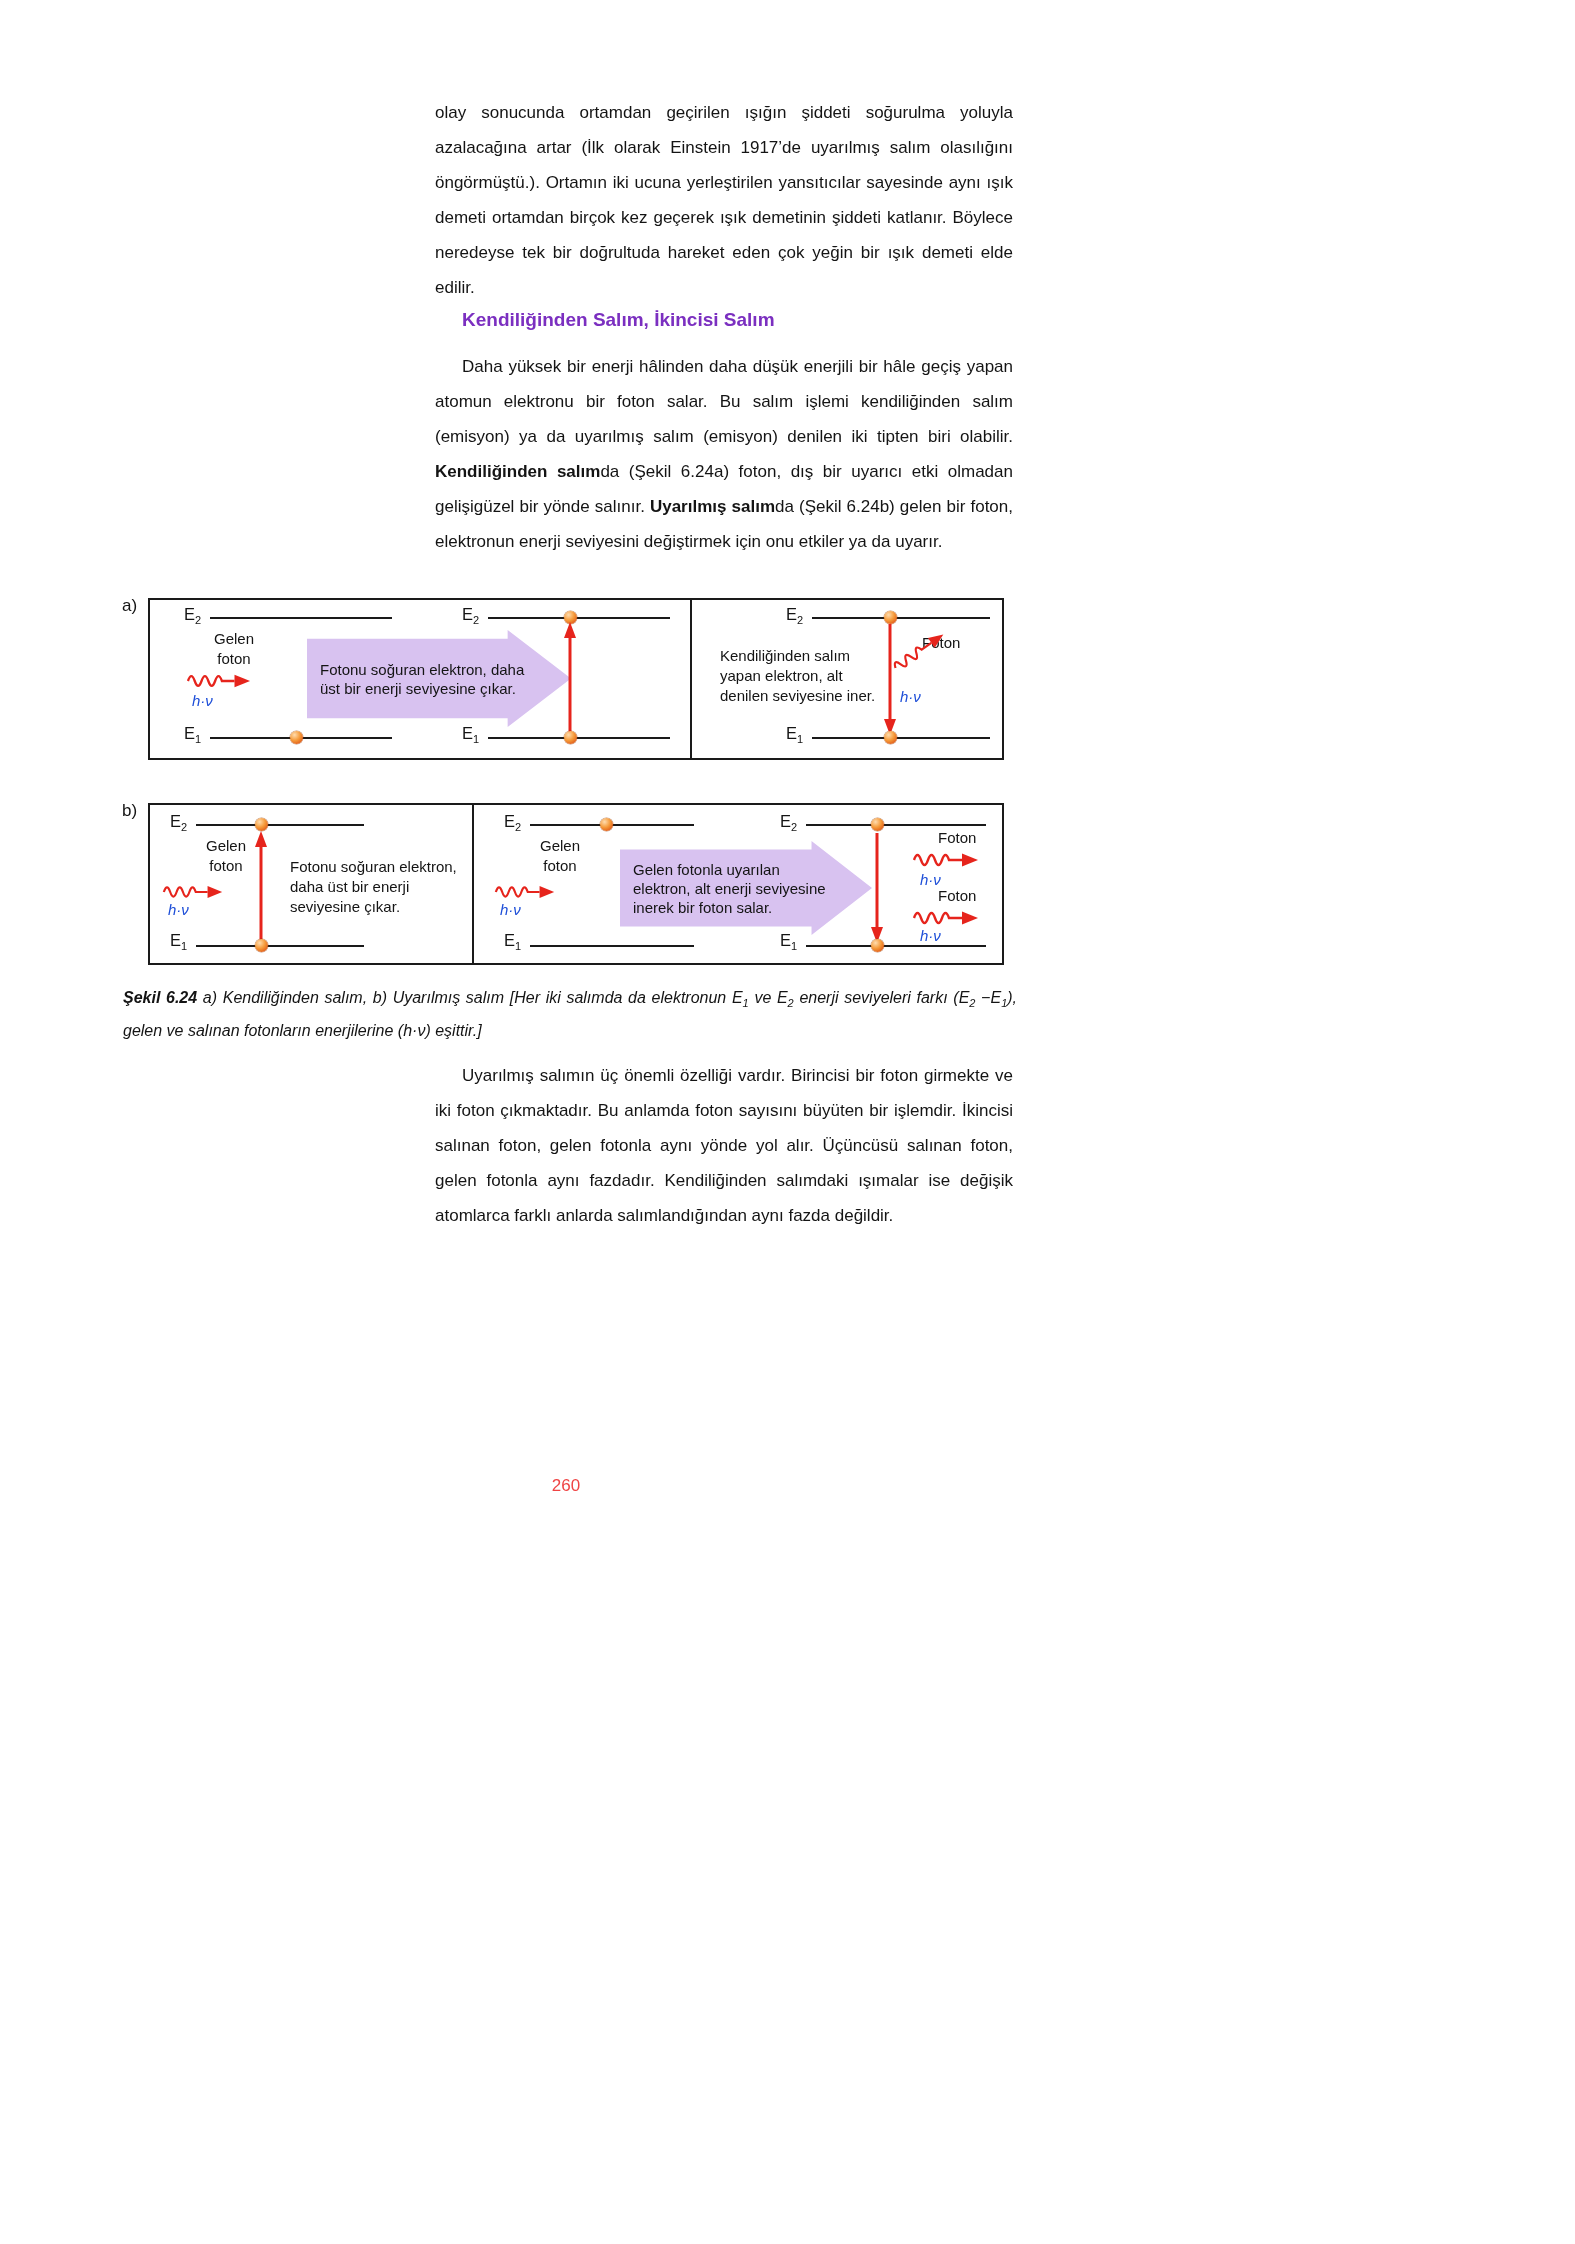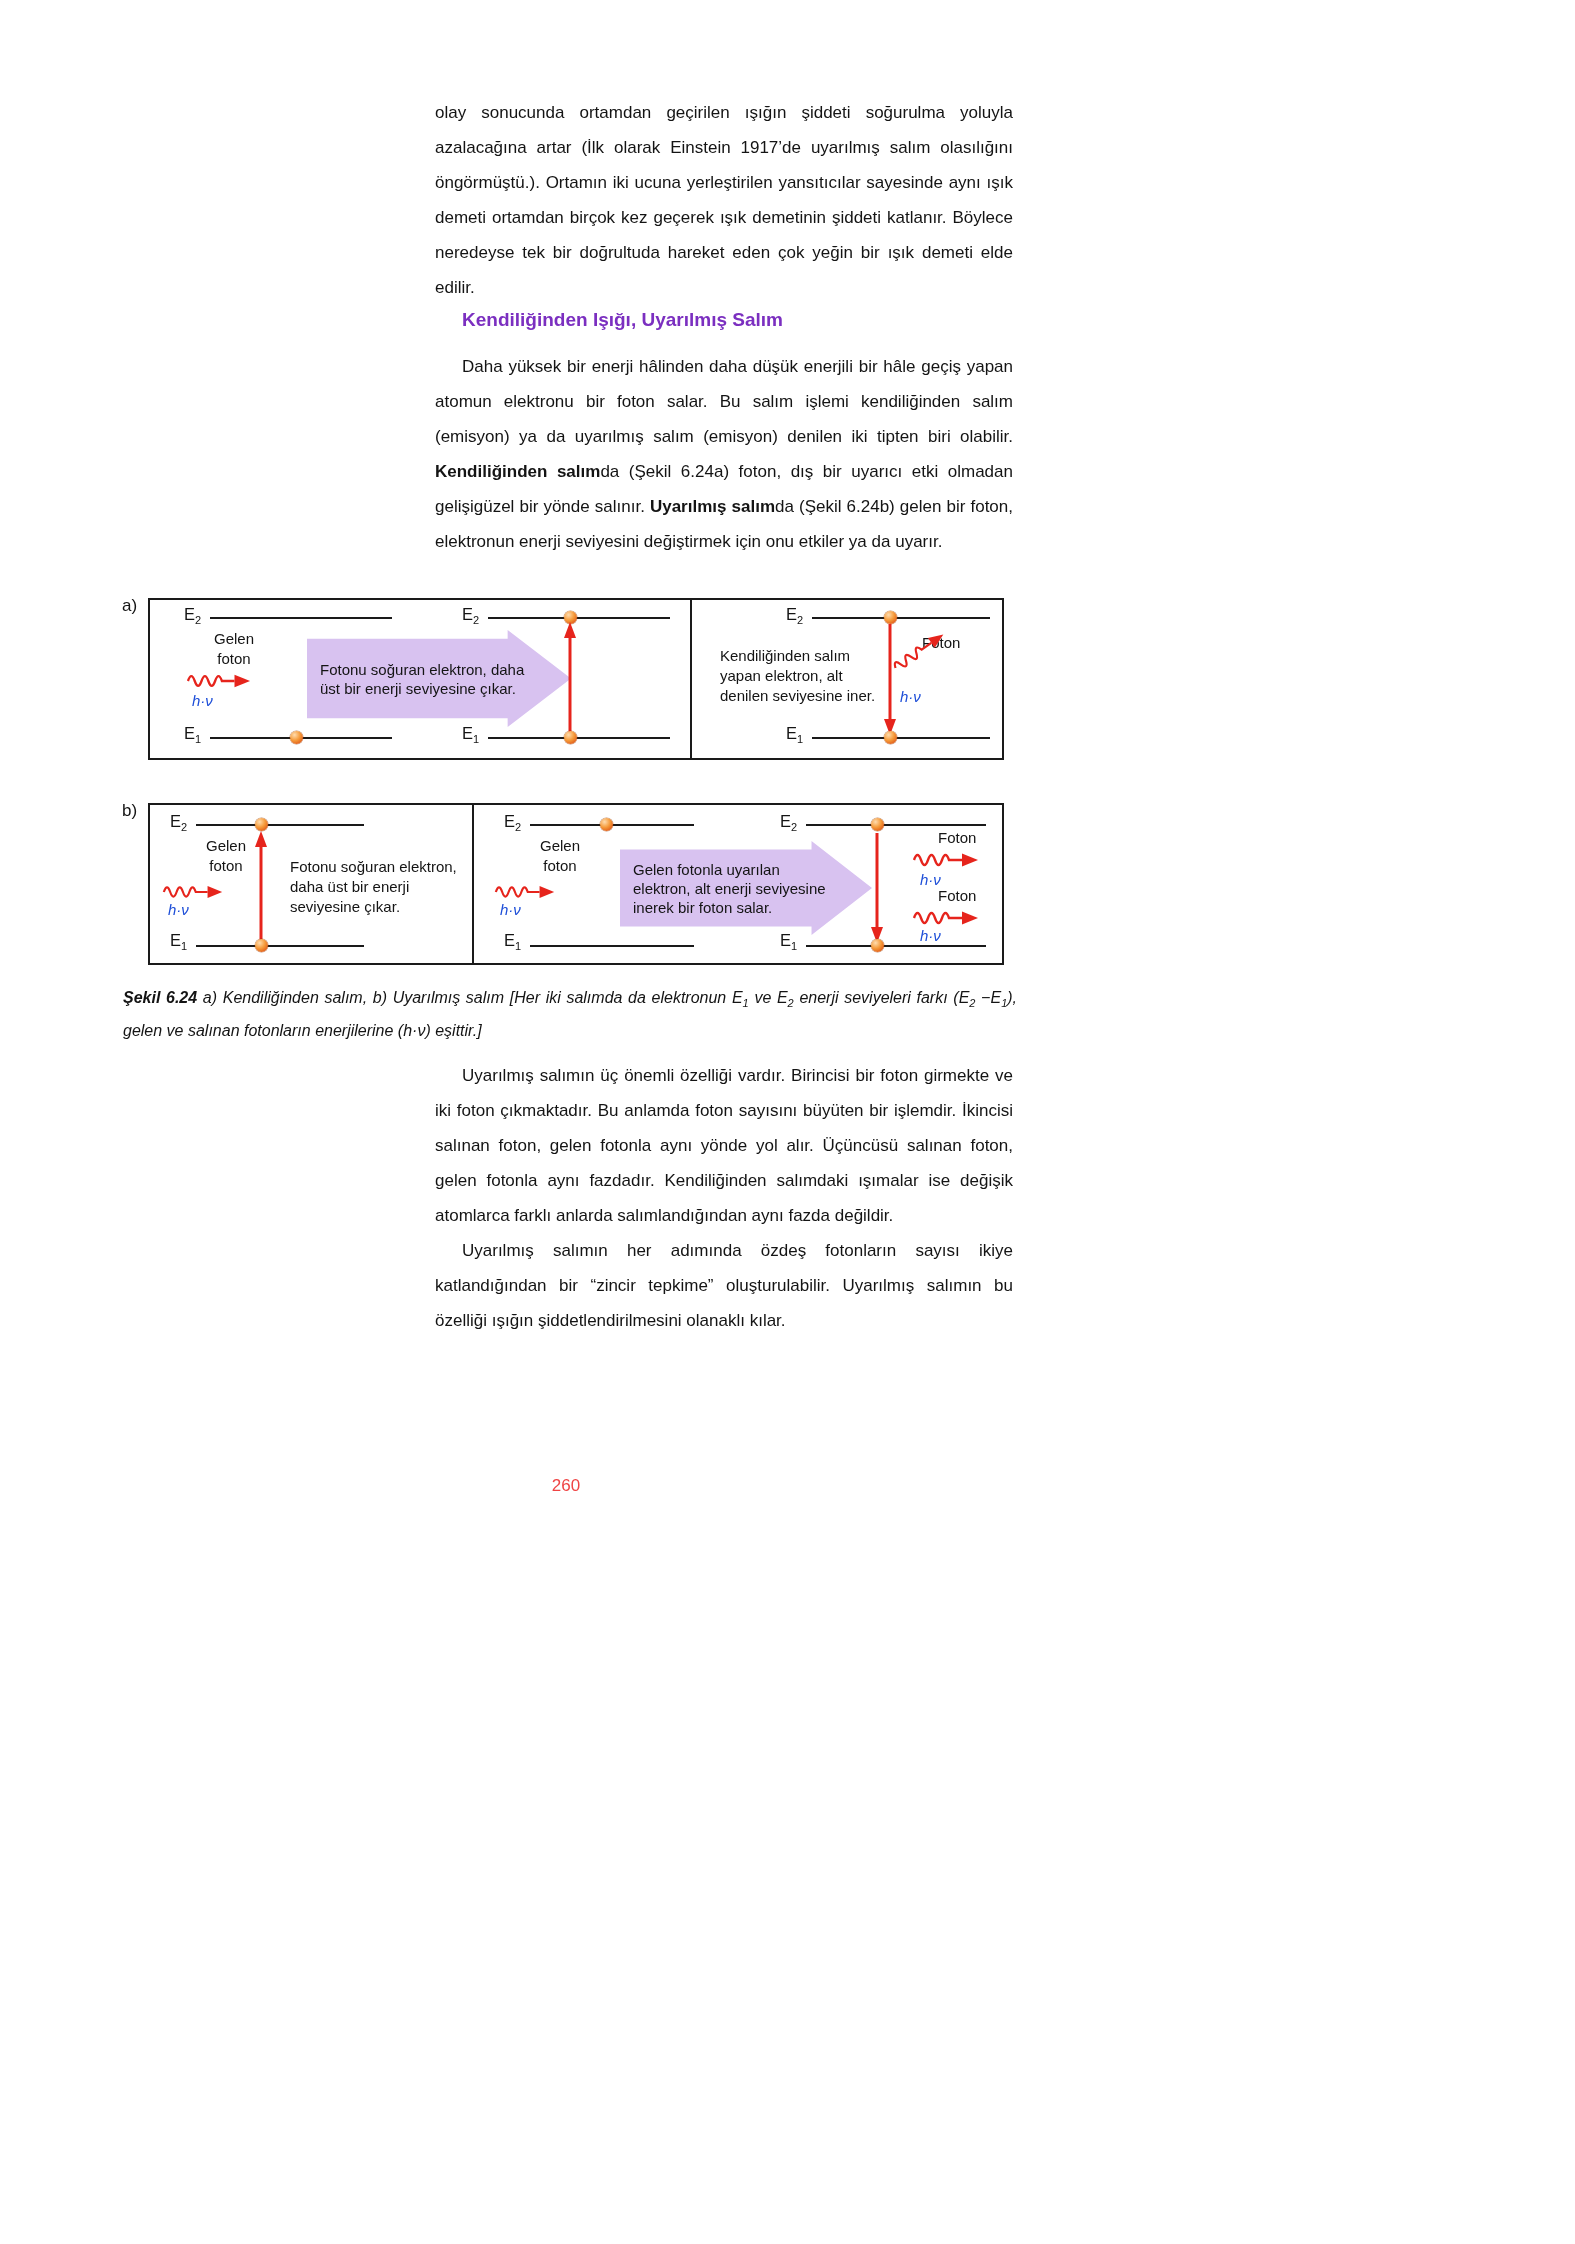--- a/index.html
+++ b/index.html
@@ -53,21 +53,21 @@
 
   .pagenum { position:absolute; left:540px; top:1476px; width:52px; text-align:center; font-size:17px; color:#ef4444; }
 </style>
 </head>
 <body>
 
 <div class="page">
 
   <p class="col noindent" style="top:95px">olay sonucunda ortamdan geçirilen ışığın şiddeti soğurulma yoluyla azalacağına artar (İlk olarak Einstein 1917’de uyarılmış salım olasılığını öngörmüştü.). Ortamın iki ucuna yerleştirilen yansıtıcılar sayesinde aynı ışık demeti ortamdan birçok kez geçerek ışık demetinin şiddeti katlanır. Böylece neredeyse tek bir doğrultuda hareket eden çok yeğin bir ışık demeti elde edilir.</p>
 
-  <h2 class="heading">Kendiliğinden Işığı, Uyarılmış Salım</h2>
+  <h2 class="heading">Kendiliğinden Salım, İkincisi Salım</h2>
 
   <p class="col indent" style="top:349px"><span>Daha yüksek bir enerji hâlinden daha düşük enerjili bir hâle geçiş yapan atomun elektronu bir foton salar. Bu salım işlemi kendiliğinden salım (emisyon) ya da uyarılmış salım (emisyon) denilen iki tipten biri olabilir. </span><b>Kendiliğinden salım</b><span>da (Şekil 6.24a) foton, dış bir uyarıcı etki olmadan gelişigüzel bir yönde salınır. </span><b>Uyarılmış salım</b><span>da (Şekil 6.24b) gelen bir foton, elektronun enerji seviyesini değiştirmek için onu etkiler ya da uyarır.</span></p>
 
   <div class="figlabel" style="left:122px; top:596px">a)</div>
 
   <div class="figbox" style="left:148px; top:598px; width:856px; height:162px">
 
     <span class="elabel" style="left:34px; top:5px"><span>E</span><sub>2</sub></span>
     <div class="eline" style="left:60px; top:17px; width:182px"></div>
     <div class="figtext center" style="left:52px; top:29px; width:64px">Gelen foton</div>
@@ -178,18 +178,17 @@
       <path d="M2 11 Q5.5 1 9 11 T16 11 T23 11 T30 11 T37 11 L50 11"></path>
       <polygon points="50,4.5 66,11 50,17.5"></polygon>
     </svg>
     <span class="hv" style="left:770px; top:122px">h·ν</span>
   </div>
 
   <p class="caption"><b>Şekil 6.24</b><span><span> a) Kendiliğinden salım, b) Uyarılmış salım [Her iki salımda da elektronun E</span><sub>1</sub><span> ve E</span><sub>2</sub><span> enerji seviyeleri farkı (E</span><sub>2</sub><span> −E</span><sub>1</sub><span>), gelen ve salınan fotonların enerjilerine (h·ν) eşittir.]</span></span></p>
 
   <div class="col" style="top:1058px">
     <p>Uyarılmış salımın üç önemli özelliği vardır. Birincisi bir foton girmekte ve iki foton çıkmaktadır. Bu anlamda foton sayısını büyüten bir işlemdir. İkincisi salınan foton, gelen fotonla aynı yönde yol alır. Üçüncüsü salınan foton, gelen fotonla aynı fazdadır. Kendiliğinden salımdaki ışımalar ise değişik atomlarca farklı anlarda salımlandığından aynı fazda değildir.</p>
-    <p>Uyarılmış salımın her adımında özdeş fotonların sayısı ikiye katlandığından bir “zincir tepkime” oluşturulabilir. Uyarılmış salımın bu özelliği ışığın şiddetlendirilmesini olanaklı kılar.</p>
   </div>
 
   <div class="pagenum">260</div>
 
 </div>
 
 </body></html>

